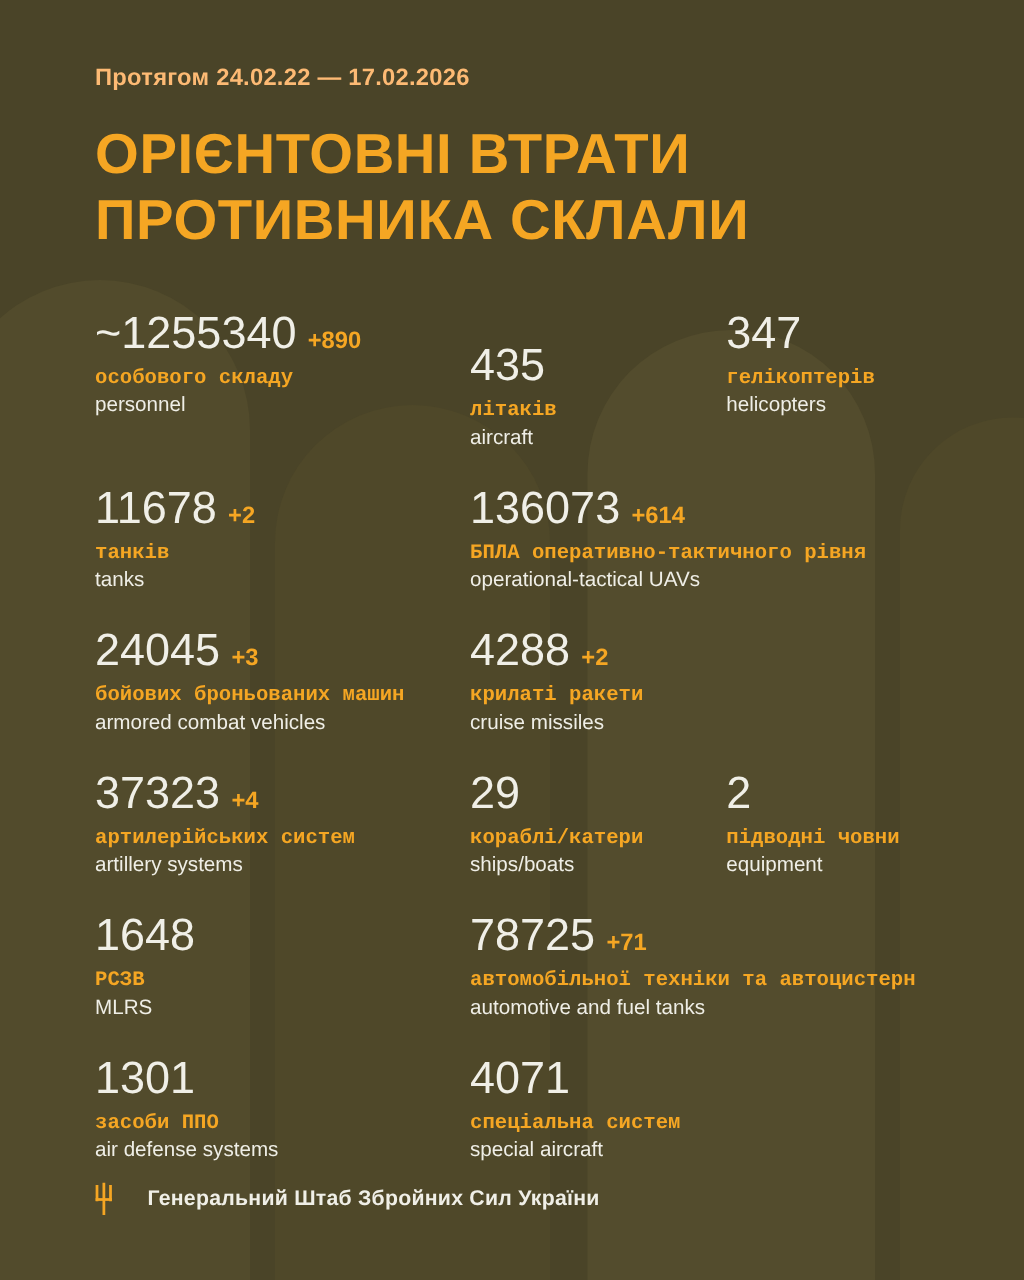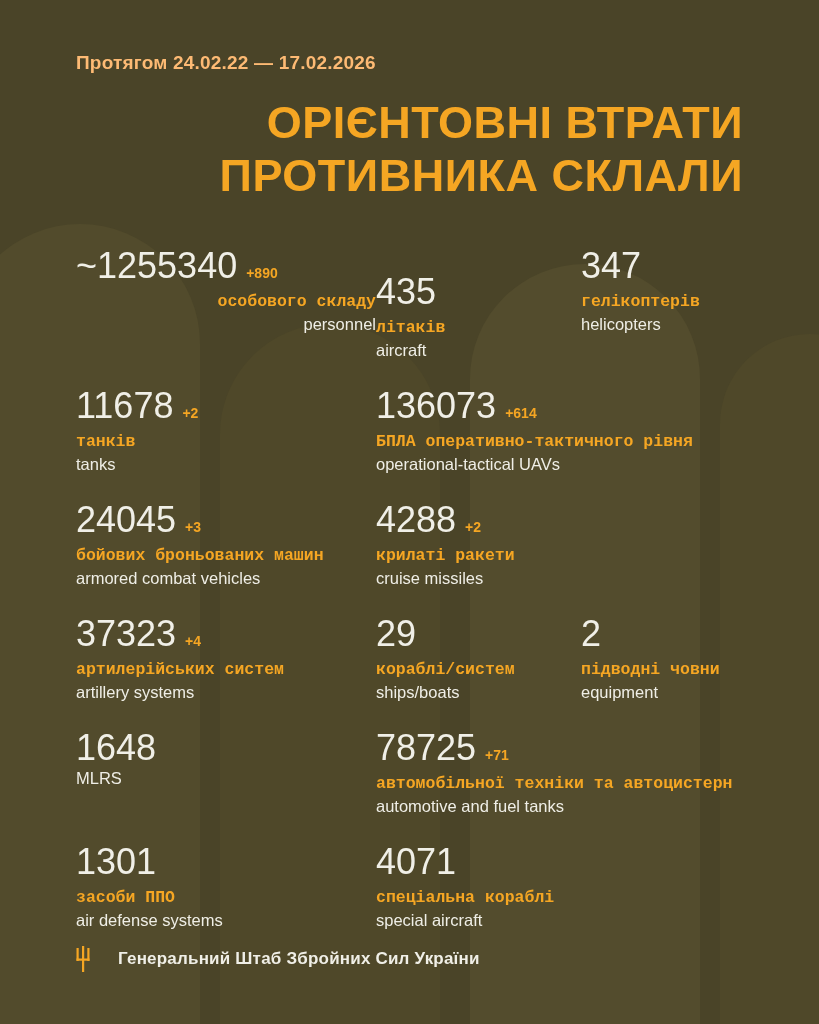--- a/index.html
+++ b/index.html
@@ -47,21 +47,20 @@
     padding-top: 52px;
   }
   .title {
     color: #f5a623;
     font-size: 45px;
     font-weight: bold;
     line-height: 1.18;
     letter-spacing: 0.5px;
     margin-top: 22px;
     text-transform: uppercase;
-    text-align: right;
   }
   .title span { display: block; }
 
   .grid {
     margin-top: 46px;
     position: relative;
   }
   .row {
     display: flex;
     margin-bottom: 28px;
@@ -76,21 +75,21 @@
   }
   .num {
     color: #f0efe7;
     font-size: 36px;
     font-weight: normal;
     line-height: 1;
     letter-spacing: 0px;
   }
   .delta {
     color: #f5a623;
-    font-size: 14px;
+    font-size: 19px;
     font-weight: bold;
     line-height: 1;
   }
   .ua {
     color: #f5a623;
     font-size: 16.5px;
     font-weight: bold;
     margin-top: 9px;
     line-height: 1.15;
     font-family: Liberation Mono, monospace;
@@ -135,21 +134,21 @@
 </div>
 
 <div class="content">
   <div class="period">Протягом 24.02.22 — 17.02.2026</div>
   <div class="title">
     <span>ОРІЄНТОВНІ ВТРАТИ</span>
     <span>ПРОТИВНИКА СКЛАЛИ</span>
   </div>
   <div class="grid" id="grid">
       <div class="row">
-        <div class="item" style="width: 300px; text-align: right;">
+        <div class="item" style="width: 300px;">
           <div class="num-line">
             <div class="num">~1255340</div>
             <div class="delta">+890</div>
           </div>
           <div class="ua">особового складу</div>
           <div class="en">personnel</div>
         </div>
         <div class="item" style="width: 205px; margin-top: 26px;">
           <div class="num-line">
             <div class="num">435</div>
@@ -207,36 +206,37 @@
             <div class="num">37323</div>
             <div class="delta">+4</div>
           </div>
           <div class="ua">артилерійських систем</div>
           <div class="en">artillery systems</div>
         </div>
         <div class="item" style="width: 205px;">
           <div class="num-line">
             <div class="num">29</div>
           </div>
-          <div class="ua">кораблі/систем</div>
+          <div class="ua">кораблі/катери</div>
           <div class="en">ships/boats</div>
         </div>
         <div class="item" style="width: 160px;">
           <div class="num-line">
             <div class="num">2</div>
           </div>
           <div class="ua">підводні човни</div>
           <div class="en">equipment</div>
         </div>
       </div>
       <div class="row">
         <div class="item" style="width: 300px;">
           <div class="num-line">
             <div class="num">1648</div>
           </div>
+          <div class="ua">РСЗВ</div>
           <div class="en">MLRS</div>
         </div>
         <div class="item" style="width: 365px;">
           <div class="num-line">
             <div class="num">78725</div>
             <div class="delta">+71</div>
           </div>
           <div class="ua">автомобільної техніки та автоцистерн</div>
           <div class="en">automotive and fuel tanks</div>
         </div>
@@ -246,21 +246,21 @@
           <div class="num-line">
             <div class="num">1301</div>
           </div>
           <div class="ua">засоби ППО</div>
           <div class="en">air defense systems</div>
         </div>
         <div class="item" style="width: 365px;">
           <div class="num-line">
             <div class="num">4071</div>
           </div>
-          <div class="ua">спеціальна кораблі</div>
+          <div class="ua">спеціальна систем</div>
           <div class="en">special aircraft</div>
         </div>
       </div>
     </div>
 </div>
 
 <div class="footer">
   <div class="emblem">
     <svg width="14" height="26" viewBox="0 0 14 26">
       <rect x="6" y="0" width="2.2" height="26" fill="#f5a623"></rect>

